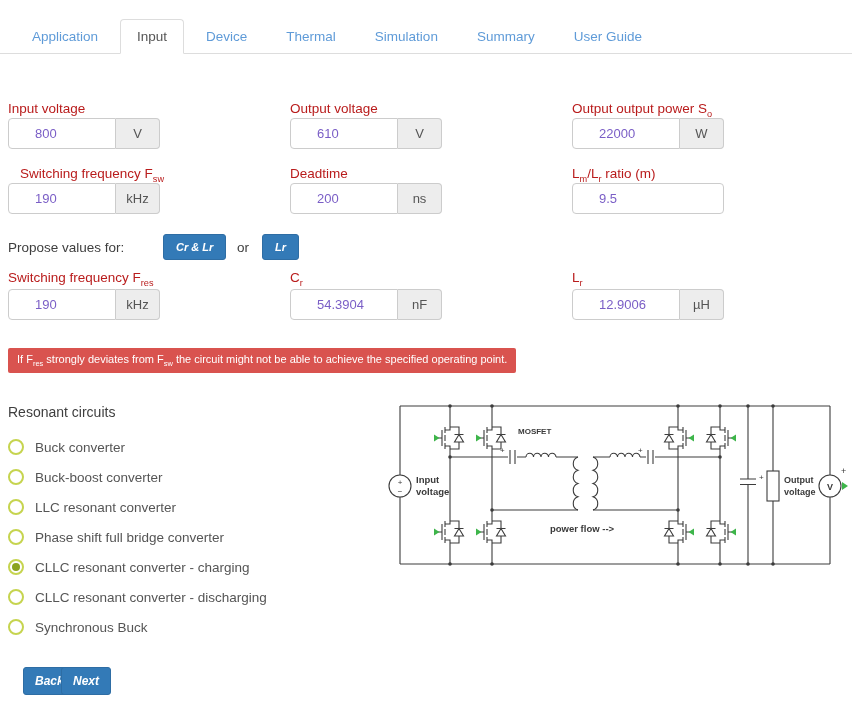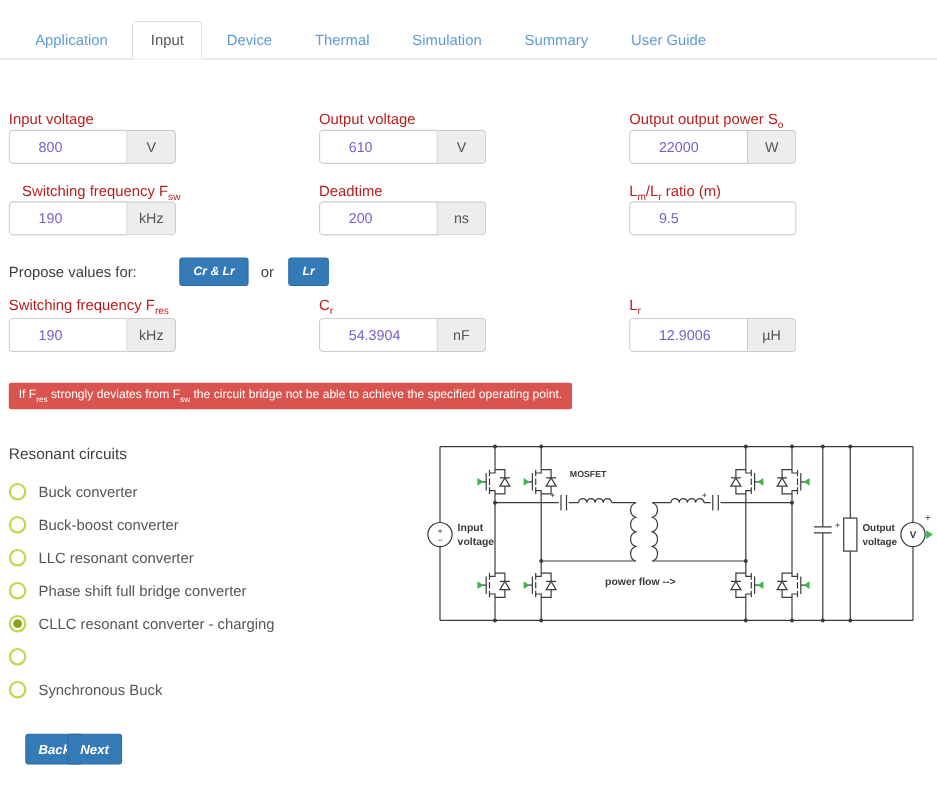--- a/index.html
+++ b/index.html
@@ -133,21 +133,21 @@
   <span class="addon">nF</span>
 </div>
 
 <div class="flabel" style="left:572px;top:270px"><span>L</span><sub>r</sub></div>
 <div class="igroup" style="left:572px;top:289px">
   <input value="12.9006" style="">
   <span class="addon">µH</span>
 </div>
 
 <div class="warning">
-  <span>If F</span><sub>res</sub><span> strongly deviates from F</span><sub>sw</sub><span> the circuit bridge not be able to achieve the specified operating point.</span>
+  <span>If F</span><sub>res</sub><span> strongly deviates from F</span><sub>sw</sub><span> the circuit might not be able to achieve the specified operating point.</span>
 </div>
 
 <div class="mtitle">Resonant circuits</div>
 
 <div class="radio-item" style="top:437px">
   <span class="rcirc"></span>
     <span>Buck converter</span>
 </div>
 <div class="radio-item" style="top:467px">
   <span class="rcirc"></span>
@@ -160,20 +160,21 @@
 <div class="radio-item" style="top:527px">
   <span class="rcirc"></span>
     <span>Phase shift full bridge converter</span>
 </div>
 <div class="radio-item active" style="top:557px">
   <span class="rcirc"></span>
     <span>CLLC resonant converter - charging</span>
 </div>
 <div class="radio-item" style="top:587px">
   <span class="rcirc"></span>
+    <span>CLLC resonant converter - discharging</span>
 </div>
 <div class="radio-item" style="top:617px">
   <span class="rcirc"></span>
     <span>Synchronous Buck</span>
 </div>
 
 <button class="btn nav" style="left:23px;top:667px">Back</button>
 <button class="btn nav" style="left:61px;top:667px">Next</button>
 
 <svg class="diagram" width="462" height="198" viewBox="0 0 462 198">

